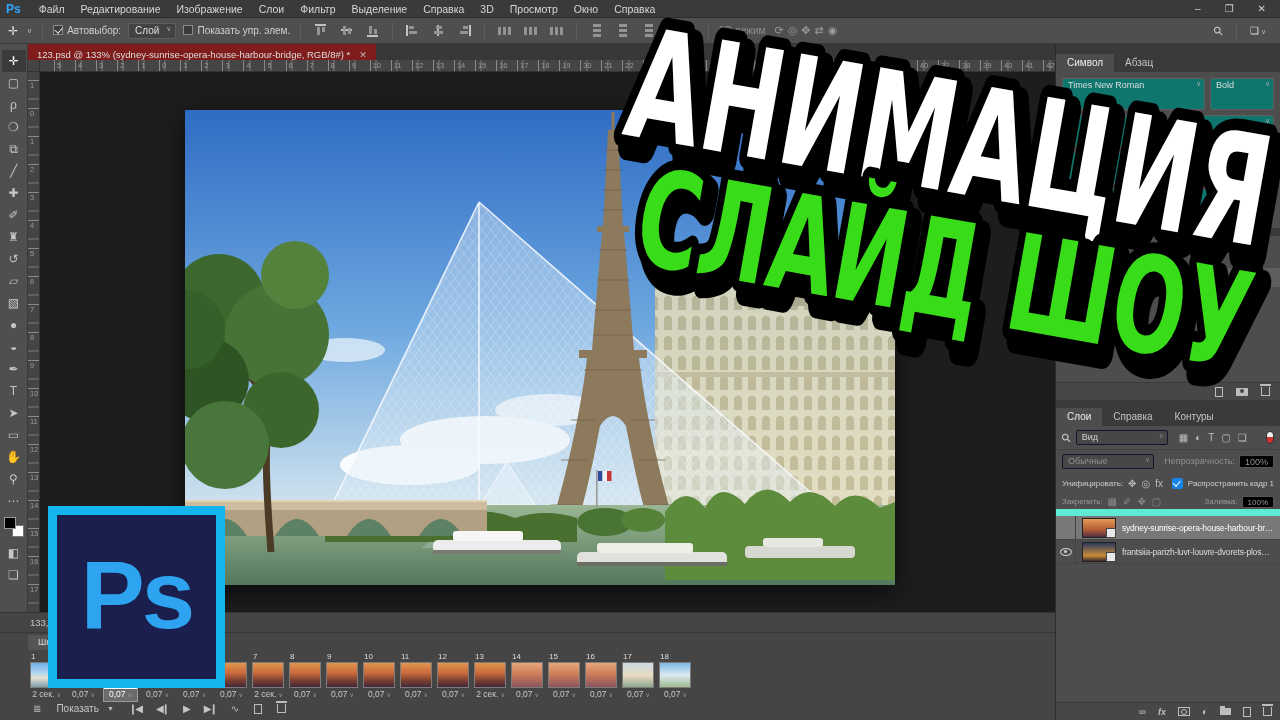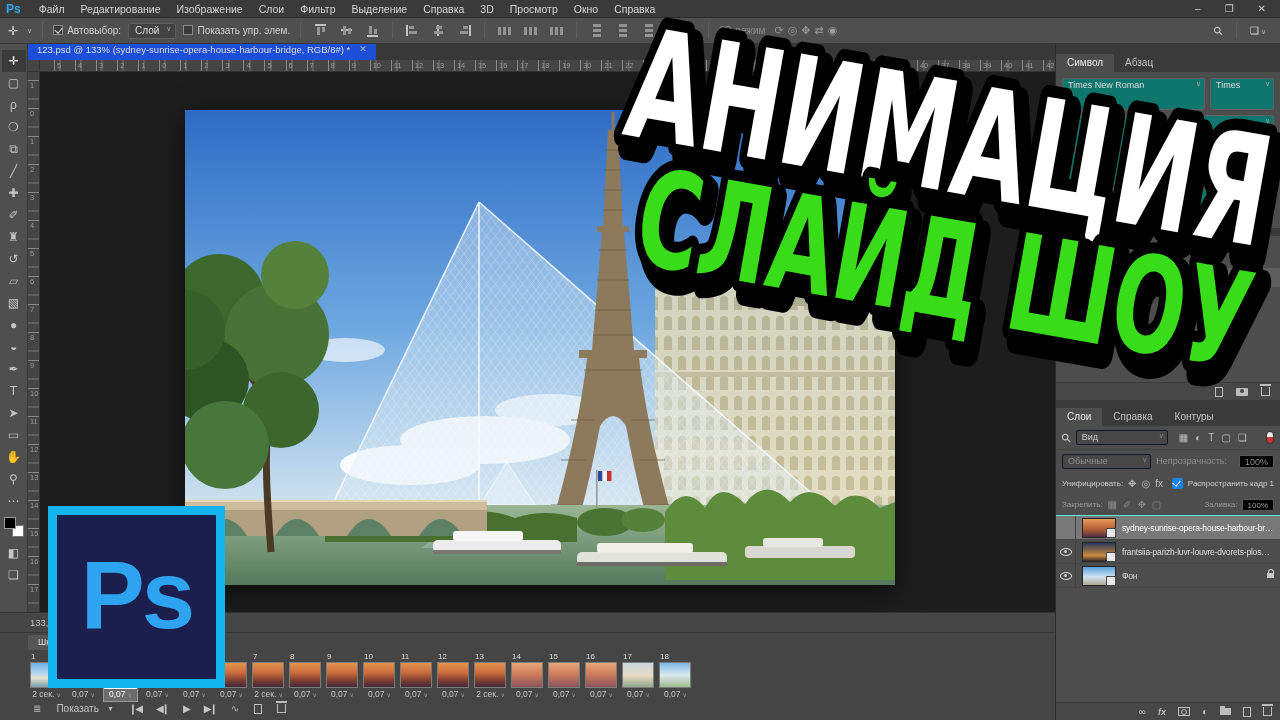--- a/index.html
+++ b/index.html
@@ -34,21 +34,21 @@
   .al.bot .b1{top:auto;bottom:3px}.al.bot .b2{top:auto;bottom:3px}
   .al.rot{transform:rotate(-90deg)}
   .al.dist .b1{left:0}.al.dist .b2{left:5px;height:8px}.al.dist .b3{display:block;position:absolute;left:10px;top:3px;width:3px;height:8px;background:#939393}
   .ob-3d{color:#8c8c8c}
   .ob-3dic{color:#9c9c9c;font-size:11px;margin:0 2px}
   .ob-right{margin-left:auto;display:flex;align-items:center;gap:10px;padding-right:6px}
   .loupe{display:inline-block;transform:rotate(-45deg);font-size:12px;color:#c9c9c9}
 
   
   #tabbar{position:absolute;left:28px;top:44px;width:1027px;height:16px;background:#383838}
-  .doc-tab{height:16px;background:#1d4ed8;display:inline-flex;align-items:flex-start;padding:0 9px;font-size:9.5px;color:#dedede;gap:9px}
+  .doc-tab{height:16px;background:#7f1d1d;display:inline-flex;align-items:flex-end;padding:0 9px;font-size:9.5px;color:#dedede;gap:9px}
   .doc-close{color:#b5b5b5;font-size:9px}
 
   
   #toolbar{position:absolute;left:0;top:44px;width:28px;height:568px;background:#4f4f4f;display:flex;flex-direction:column;align-items:center;padding-top:6px;border-right:1px solid #3a3a3a}
   .tool{width:24px;height:22px;display:flex;align-items:center;justify-content:center;color:#c6c6c6;font-size:12px;flex:none}
   .tool[data-active="true"]{background:#3a3a3a;color:#fff}
   .swatches{position:relative;width:20px;height:20px;margin:5px 0;flex:none}
   .sw-b{position:absolute;left:0;top:0;width:12px;height:12px;background:#000;border:1px solid #9a9a9a;z-index:2}
   .sw-w{position:absolute;right:0;bottom:0;width:12px;height:12px;background:#fff;border:1px solid #777}
 
@@ -103,27 +103,27 @@
   #histbody{height:146px;position:relative}
   .hist-snap{position:absolute;left:8px;top:4px;width:34px;height:24px;border:1px solid #777;background:linear-gradient(180deg,#e2954f,#9e5038 70%,#402838)}
   .hist-row{position:absolute;left:0;top:32px;right:0;height:19px;background:#5e5e5e}
   .pfoot{height:18px;background:#474747;border-top:1px solid #3a3a3a;display:flex;align-items:center;justify-content:flex-end;gap:13px;padding:0 10px}
   #layerspanel{margin-top:8px}
   #layersbody{height:276px}
   .lp-row{display:flex;align-items:center;padding:0 6px;gap:5px;font-size:9px;color:#cfcfcf}
   .lp-filter{height:24px;border-bottom:1px solid #424242}
   .lp-blend{height:22px;color:#909090}
   .lp-unify{height:22px;font-size:8px}
-  .lp-lock{height:22px;font-size:8px;color:#9a9a9a;border-bottom:1px solid #5eead4}
+  .lp-lock{height:22px;font-size:8px;color:#9a9a9a;border-bottom:7px solid #5eead4}
   .lp-ic{color:#bdbdbd;font-size:10px}
   .lp-ic.dim{color:#8a8a8a}
   .fpill{width:8px;height:13px;border-radius:4px;background:linear-gradient(180deg,#eee 50%,#c33 50%);margin-left:auto;border:1px solid #333}
   .blend-sel{width:92px;height:15px;background:#474747;border:1px solid #0f172a;border-radius:2px;padding:1px 12px 0 5px;position:relative}
   .blend-sel::after{content:"∨";position:absolute;right:3px;top:1px;font-size:7px;color:#888}
-  .op-box{margin-left:auto;display:flex;gap:12px;align-items:center}
+  .op-box{margin-left:auto;display:flex;gap:4px;align-items:center}
   .op-val{background:#000000;border:1px solid #565656;border-radius:2px;padding:1px 5px 0}
   .bluecb{width:11px;height:11px;border-radius:2px;position:relative;flex:none}
   .bluecb::after{content:"";position:absolute;left:2.5px;top:1px;width:4px;height:6px;border:solid #fff;border-width:0 1.5px 1.5px 0;transform:rotate(40deg)}
   .layer-row{height:24px;display:flex;align-items:center;border-bottom:1px solid #454545;padding-right:6px}
   .layer-row[data-sel="true"]{background:#787878}
   .layer-row[data-sel="true"] .lname{color:#fff}
   .eye-cell{width:20px;height:24px;border-right:1px solid #424242;display:flex;align-items:center;justify-content:center;flex:none}
   .i-eye{width:12px;height:8px;border:1.5px solid #d0d0d0;border-radius:50%;position:relative}
   .i-eye::after{content:"";position:absolute;left:3px;top:1.5px;width:3px;height:3px;background:#d0d0d0;border-radius:50%}
   .layer-row[data-vis="false"] .i-eye{visibility:hidden}
@@ -629,21 +629,21 @@
 <div id="dock">
 
   <div class="ptabs">
 
   <span class="ptab active" data-act="true">Символ</span>
       <span class="ptab" data-act="false">Абзац</span>
     </div>
   <div class="pbody" id="charbody">
     <div class="cp-row">
       <span class="cp-sel">Times New Roman</span>
-      <span class="cp-sel sm">Times</span>
+      <span class="cp-sel sm">Bold</span>
     </div>
     <div class="cp-row">
       <span class="cp-sel"></span>
       <span class="cp-sel"></span>
     </div>
     <div class="cp-row">
       <span class="cp-sel"></span>
       <span class="cp-sel"></span>
     </div>
     <div class="cp-row">
@@ -744,28 +744,20 @@
 
           <div class="layer-row" data-sel="false" data-vis="true" data-lock="false">
             <span class="eye-cell">
               <i class="i-eye"></i>
             </span>
             <span class="lthumb badge" data-kind="night"></span>
             <span class="lname">frantsiia-parizh-luvr-louvre-dvorets-ploshchad-fon...</span>
 
           </div>
 
-          <div class="layer-row" data-sel="false" data-vis="true" data-lock="true">
-            <span class="eye-cell">
-              <i class="i-eye"></i>
-            </span>
-            <span class="lthumb badge" data-kind="day"></span>
-            <span class="lname">Фон</span>
-            <i class="i-lock"></i>
-          </div>
         </div>
     </div>
   </div>
 </div>
 
 <div class="lfoot">
   <span class="glyph">∞</span>
   <span class="i-fx">fx</span>
   <span class="i-mask"></span>
   <span class="glyph">◐</span>

